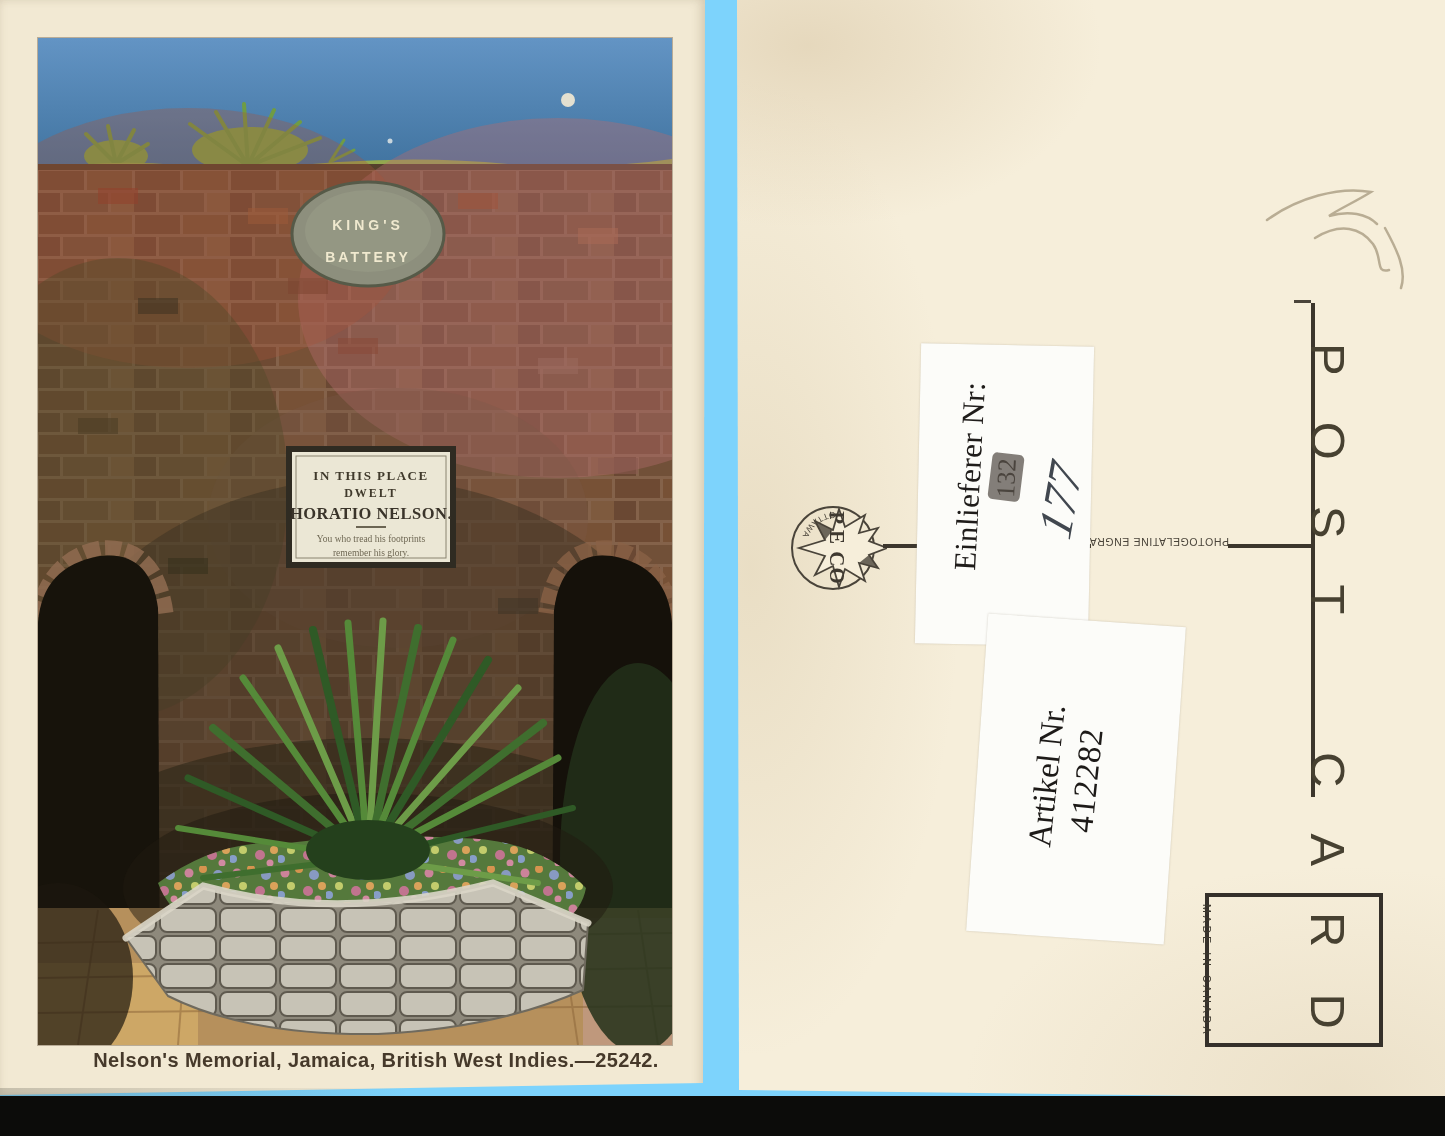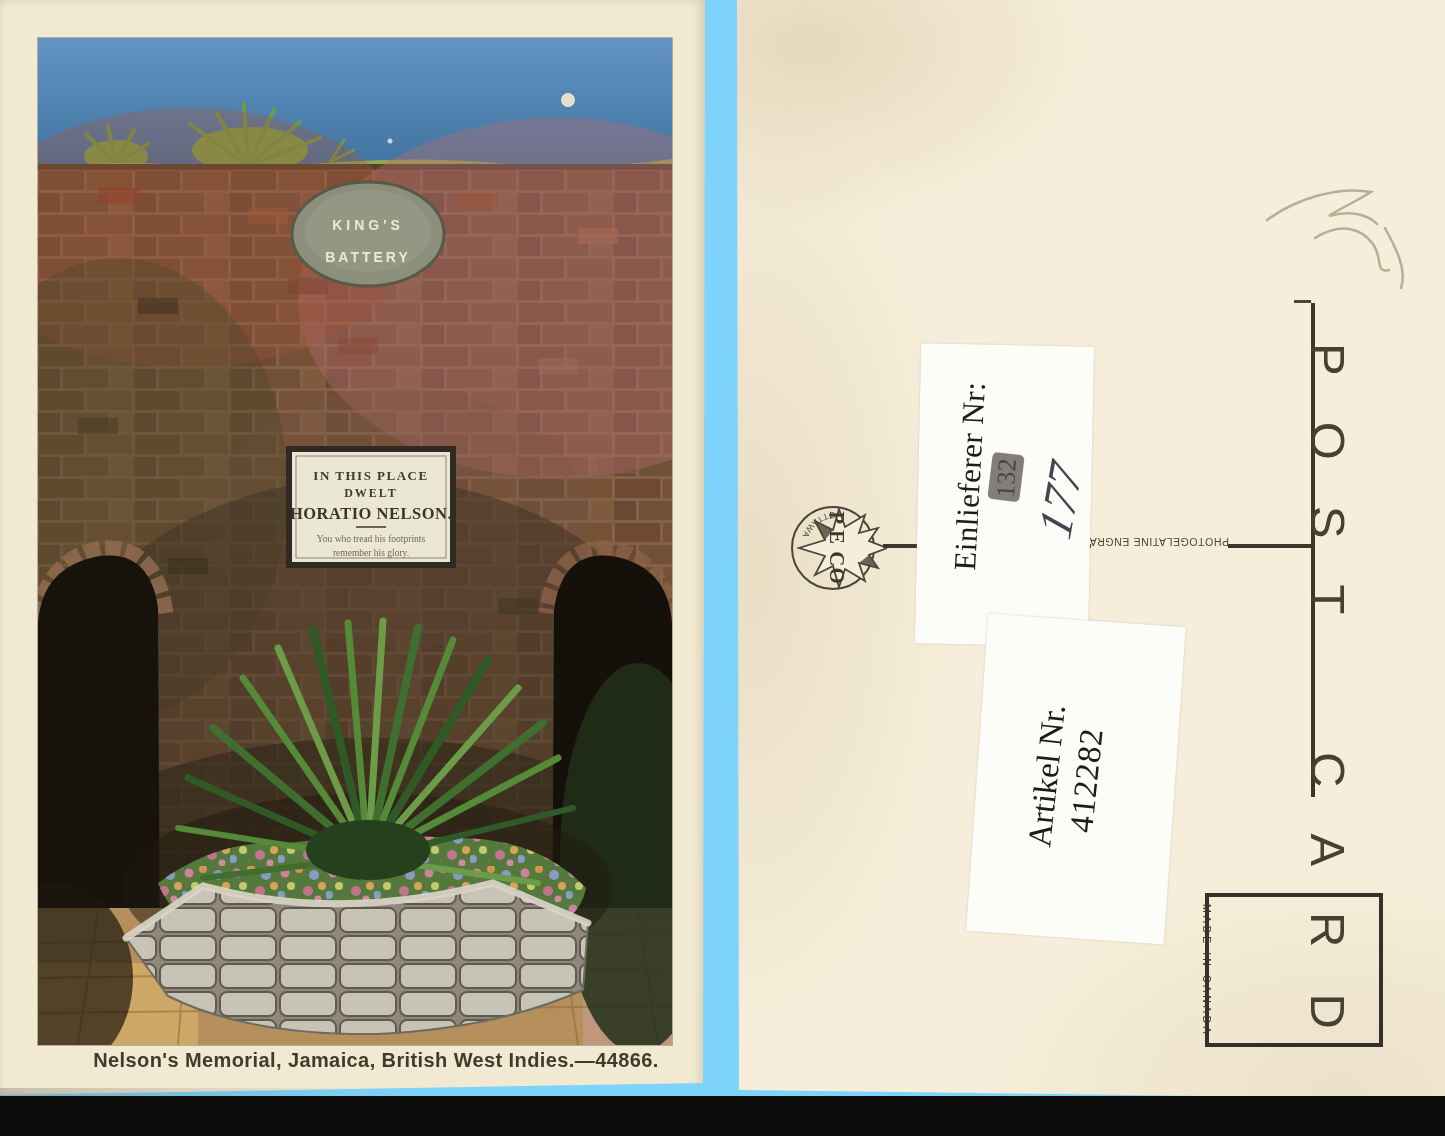--- a/index.html
+++ b/index.html
@@ -205,21 +205,21 @@
         <path d="M330,820 L535,770" stroke="#2f5a26" stroke-width="6"></path>
         <path d="M330,820 L165,840" stroke="#3f6e2e" stroke-width="6"></path>
         <path d="M330,820 L500,845" stroke="#6d9c48" stroke-width="6"></path>
         <ellipse cx="330" cy="812" rx="62" ry="30" fill="#24401c" stroke="none"></ellipse>
       </g>
       <g>
         <path d="M88,900 L165,848 Q300,885 455,845 L550,885 L545,952 Q460,990 340,996 Q210,998 130,958 Z" fill="url(#stones)" stroke="#6f6a5e" stroke-width="2"></path>
         <path d="M88,900 L165,848 Q300,885 455,845 L550,885" fill="none" stroke="#dad6c8" stroke-width="7" stroke-linecap="round" opacity="0.9"></path>
       </g>
     </svg>
-    <div class="caption">Nelson's Memorial, Jamaica, British West Indies.—44866.</div>
+    <div class="caption">Nelson's Memorial, Jamaica, British West Indies.—25242.</div>
   </div>
 
   <div class="card-back">
     <div class="wash"></div>
 
     <svg class="squiggle" width="175" height="140" viewBox="0 0 175 140">
       <g fill="none" stroke="#b9ad94" stroke-width="2.5" stroke-linecap="round">
         <path d="M10,62 C40,40 82,28 114,34 C98,44 80,52 72,58 C92,52 110,56 120,66"></path>
         <path d="M58,80 C84,64 104,70 116,86 C126,100 118,116 132,112"></path>
         <path d="M128,70 C140,92 150,112 144,130"></path>

